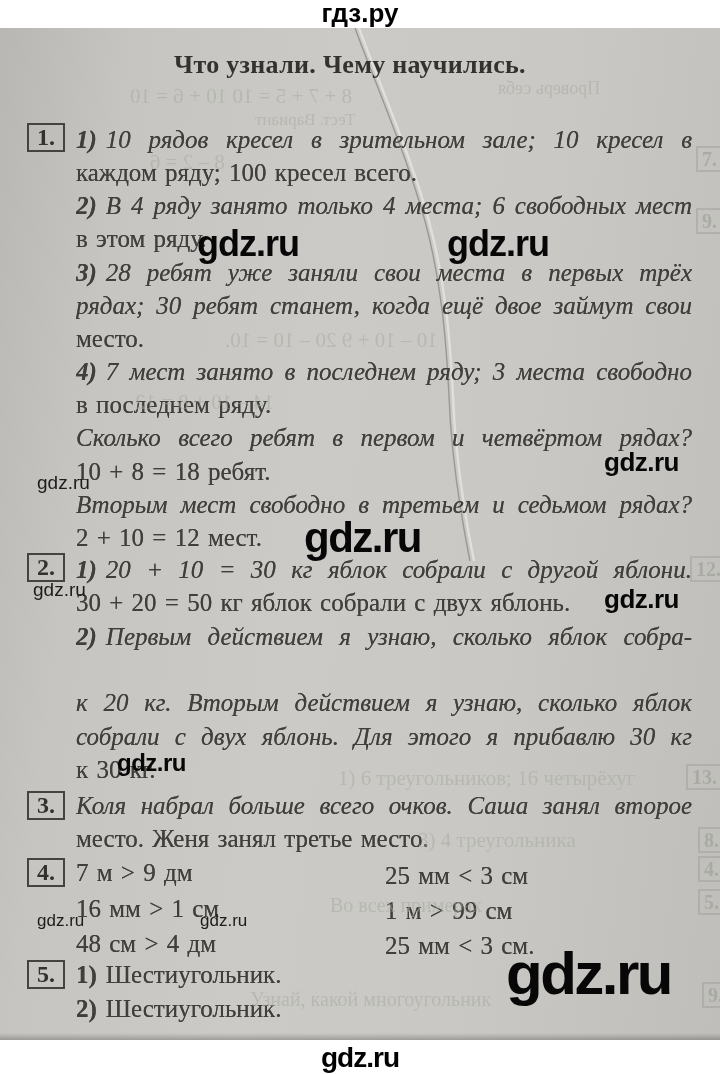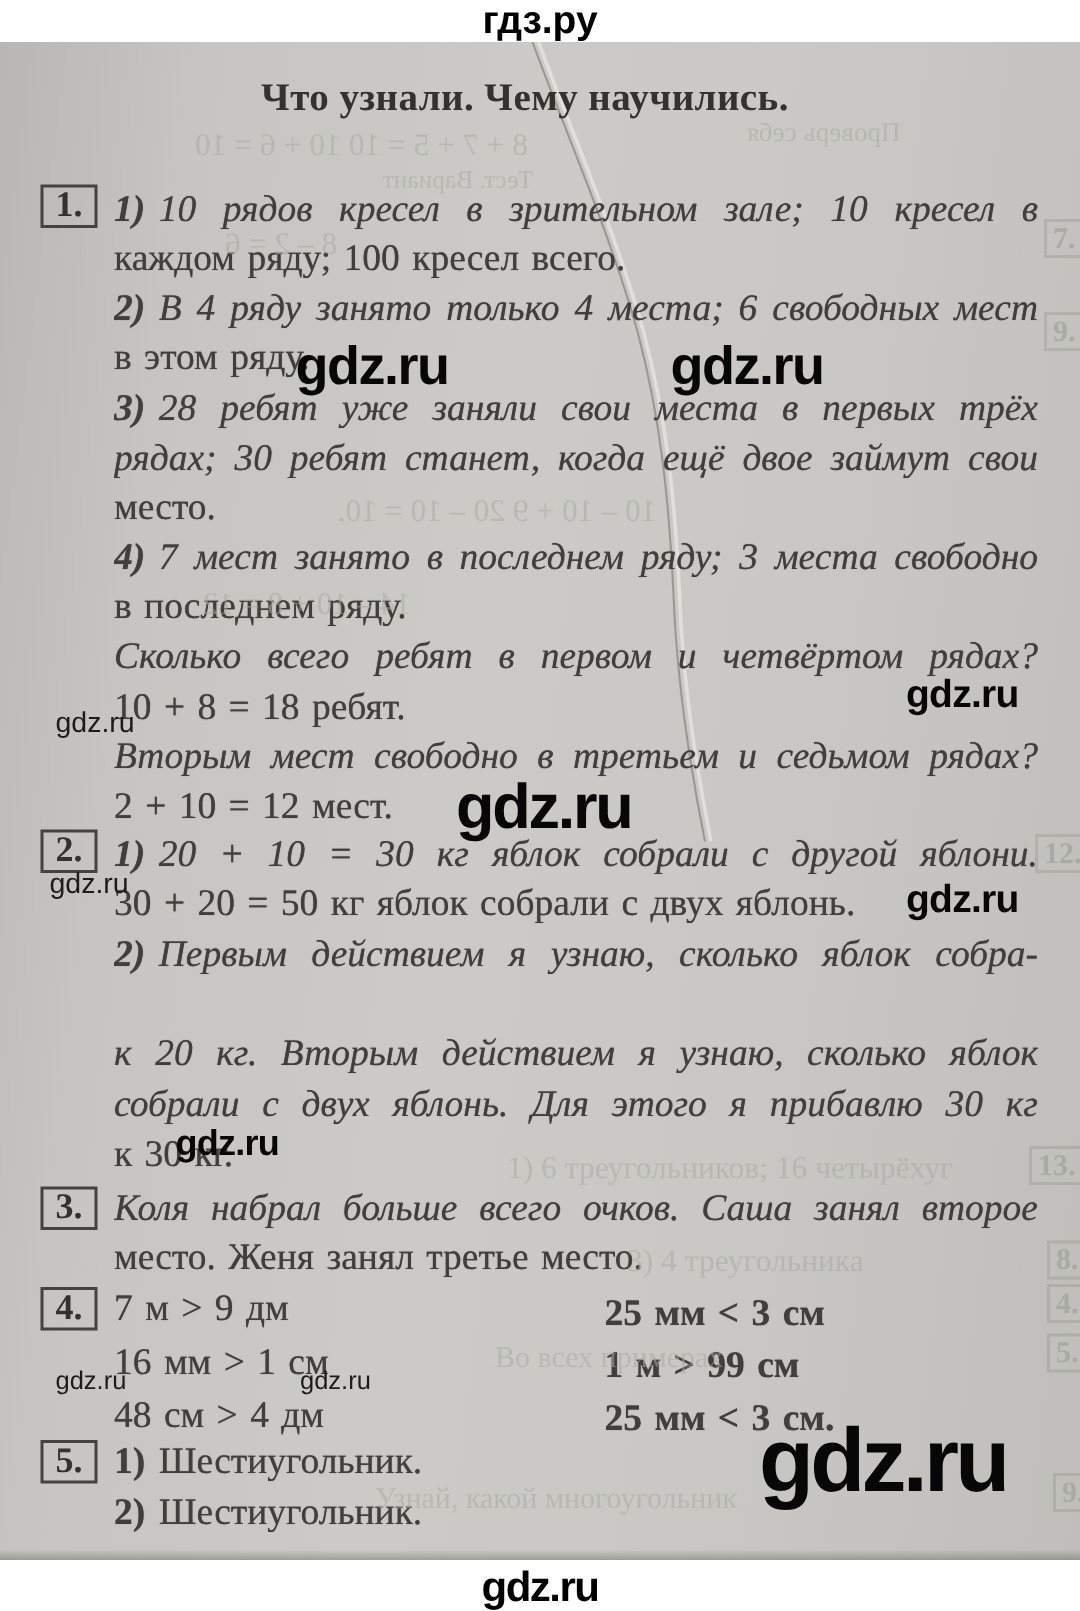--- a/index.html
+++ b/index.html
@@ -23,21 +23,21 @@
       font-size:26px;color:#33322e;letter-spacing:.3px;}
   
   .pnum{position:absolute;left:27px;width:34px;height:25px;border:2px solid #44433f;
       font-weight:bold;font-size:24px;line-height:25px;text-align:center;color:#33322e;}
   
   .line{position:absolute;left:76px;width:616px;font-size:25px;line-height:30px;color:#413f3b;
       white-space:nowrap;word-spacing:2px;text-shadow:0 0 .5px rgba(62,60,55,.85);}
   .line.full{white-space:normal;text-align:justify;text-align-last:justify;height:31px;overflow:hidden;font-style:italic;}
   .mk{font-weight:bold;}
   .mk:not(:empty){margin-right:9px;}
-  .col-r{left:403px;width:300px;font-weight:bold;}
+  .col-r{left:385px;width:300px;}
   
   .wm{position:absolute;font-family:"Liberation Sans",sans-serif;font-weight:bold;color:#070707;
       line-height:1;white-space:nowrap;z-index:4;}
   .wm-md{font-size:36px;letter-spacing:-1px;}
   .wm-lg{font-size:42px;letter-spacing:-1.5px;}
   .wm-xl{font-size:60px;letter-spacing:-2.5px;}
   .wm-sm{font-size:26px;letter-spacing:-.5px;}
   .wm-s6{font-size:24px;letter-spacing:-.5px;}
   .wm-xs{font-family:"Liberation Sans",sans-serif;font-weight:normal;font-size:19px;
       color:#1c1c1c;letter-spacing:0;}

